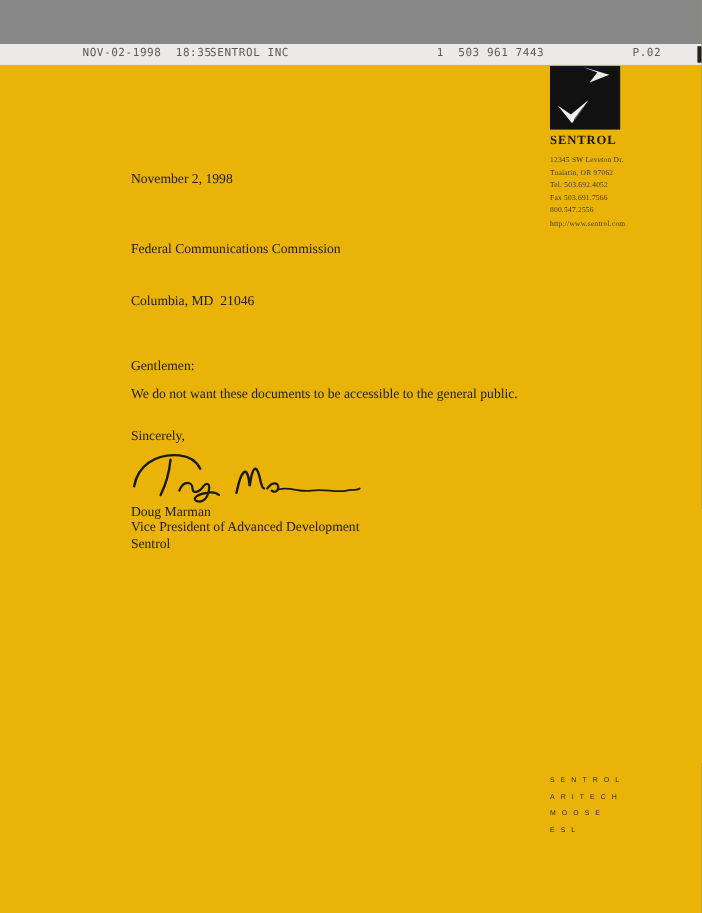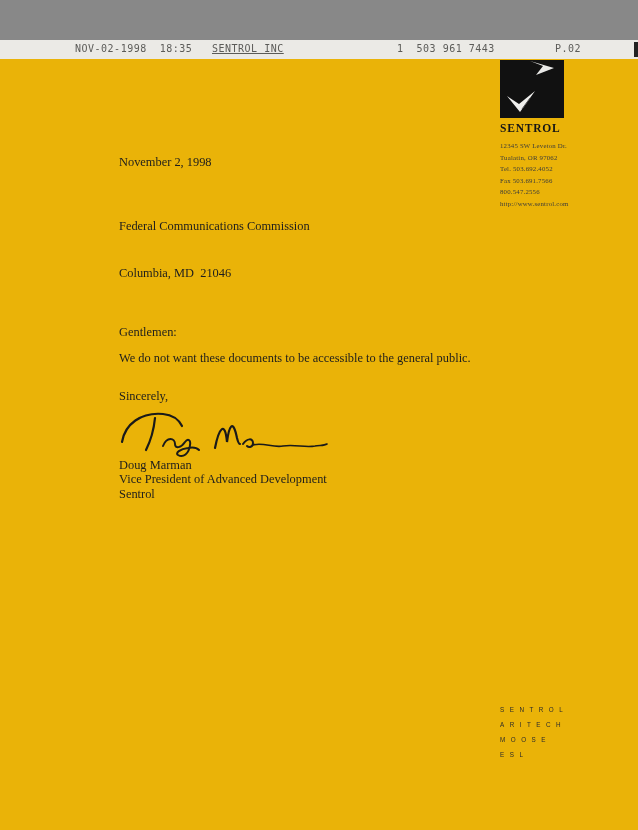--- a/index.html
+++ b/index.html
@@ -14,23 +14,23 @@
   }
   
   .fax-bar{
     position:absolute;top:0;left:0;width:638px;height:19px;
     background:#ebeae6;
     font-family:"DejaVu Sans Mono", monospace;
     font-size:10px;color:#5b5b58;letter-spacing:.5px;
   }
   .fax-bar span{position:absolute;top:3px;white-space:pre;}
   .fax-datetime{left:75px;}
-  .fax-sender{left:212px;text-decoration:underline;}
+  .fax-sender{left:191px;}
   .fax-number{left:397px;}
-  .fax-page{left:555px;}
+  .fax-page{left:575px;}
   .edge-tick{position:absolute;top:2px;right:0;width:4px;height:15px;background:#222;}
   
   .logo{position:absolute;left:500px;top:20px;}
   .wordmark{
     position:absolute;left:500px;top:82px;
     font-weight:bold;font-size:11.5px;letter-spacing:.8px;color:#161616;
   }
   .lh-address{
     position:absolute;left:500px;top:100px;
     font-size:6.8px;line-height:11.6px;color:#3c3c3a;letter-spacing:.2px;

